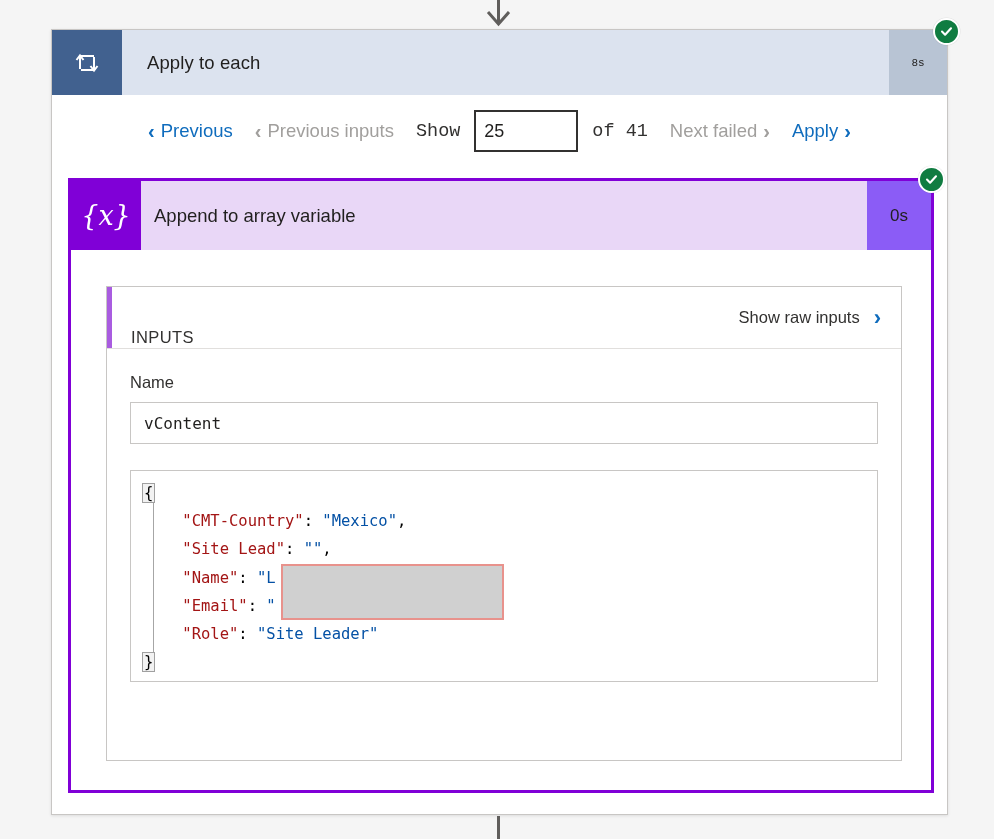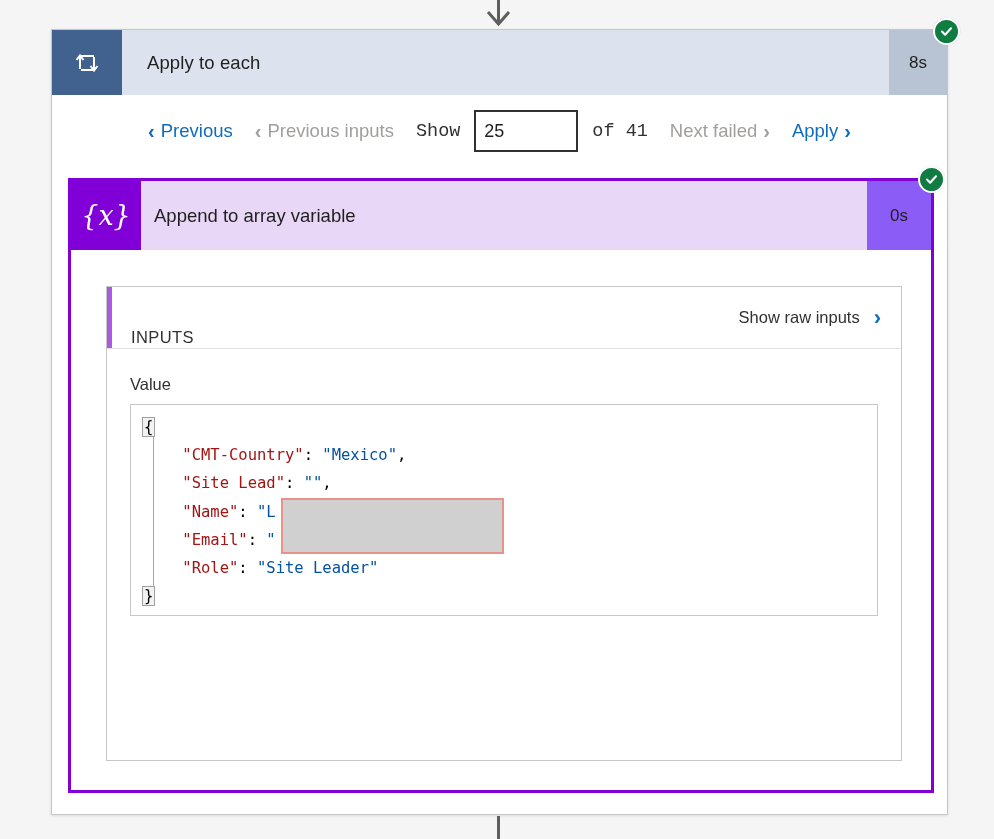--- a/index.html
+++ b/index.html
@@ -47,21 +47,21 @@
     display: flex; align-items: center;
     padding-left: 25px;
     font-size: 18.5px;
     color: #201f1e;
     letter-spacing: .1px;
   }
   .scope-duration {
     flex: 0 0 58px;
     background: #b8c4d4;
     display: flex; align-items: center; justify-content: center;
-    font-size: 17px; color: #201f1e;
+    font-size: 11px; color: #201f1e; font-family: Liberation Mono, monospace;
   }
   .badge-success {
     position: absolute;
     width: 27px; height: 27px; border-radius: 50%;
     background: #107c41;
     border: 2px solid #ffffff;
     display: flex; align-items: center; justify-content: center;
     box-shadow: 0 0 0 .5px rgba(0,0,0,.08);
   }
   .badge-success svg { display:block; }
@@ -306,23 +306,26 @@
 
         <div class="inputs-head">
           <div class="inputs-accent"></div>
           <div class="inputs-title">INPUTS</div>
           <div class="raw-link">
             <span>Show raw inputs</span>
             <span class="chev">›</span>
           </div>
         </div>
 
+        <div class="field-block">
+          <div class="field-label">Name</div>
+          <div class="field-input">vContent</div>
+        </div>
 
         <div class="field-block" style="padding-top:26px;">
-          <div class="field-label">Value</div>
 
           <div class="code-wrap">
             <div class="guide"></div>
             <div class="code"><span class="fold">{</span>
     <span class="k">"CMT-Country"</span><span class="p">: </span><span class="v">"Mexico"</span><span class="p">,</span>
     <span class="k">"Site Lead"</span><span class="p">: </span><span class="v">""</span><span class="p">,</span>
     <span class="k">"Name"</span><span class="p">: </span><span class="v">"L</span>
     <span class="k">"Email"</span><span class="p">: </span><span class="v">"</span><span class="p" style="padding-left:206px;">",</span>
     <span class="k">"Role"</span><span class="p">: </span><span class="v">"Site Leader"</span>
 <span class="fold">}</span></div>

